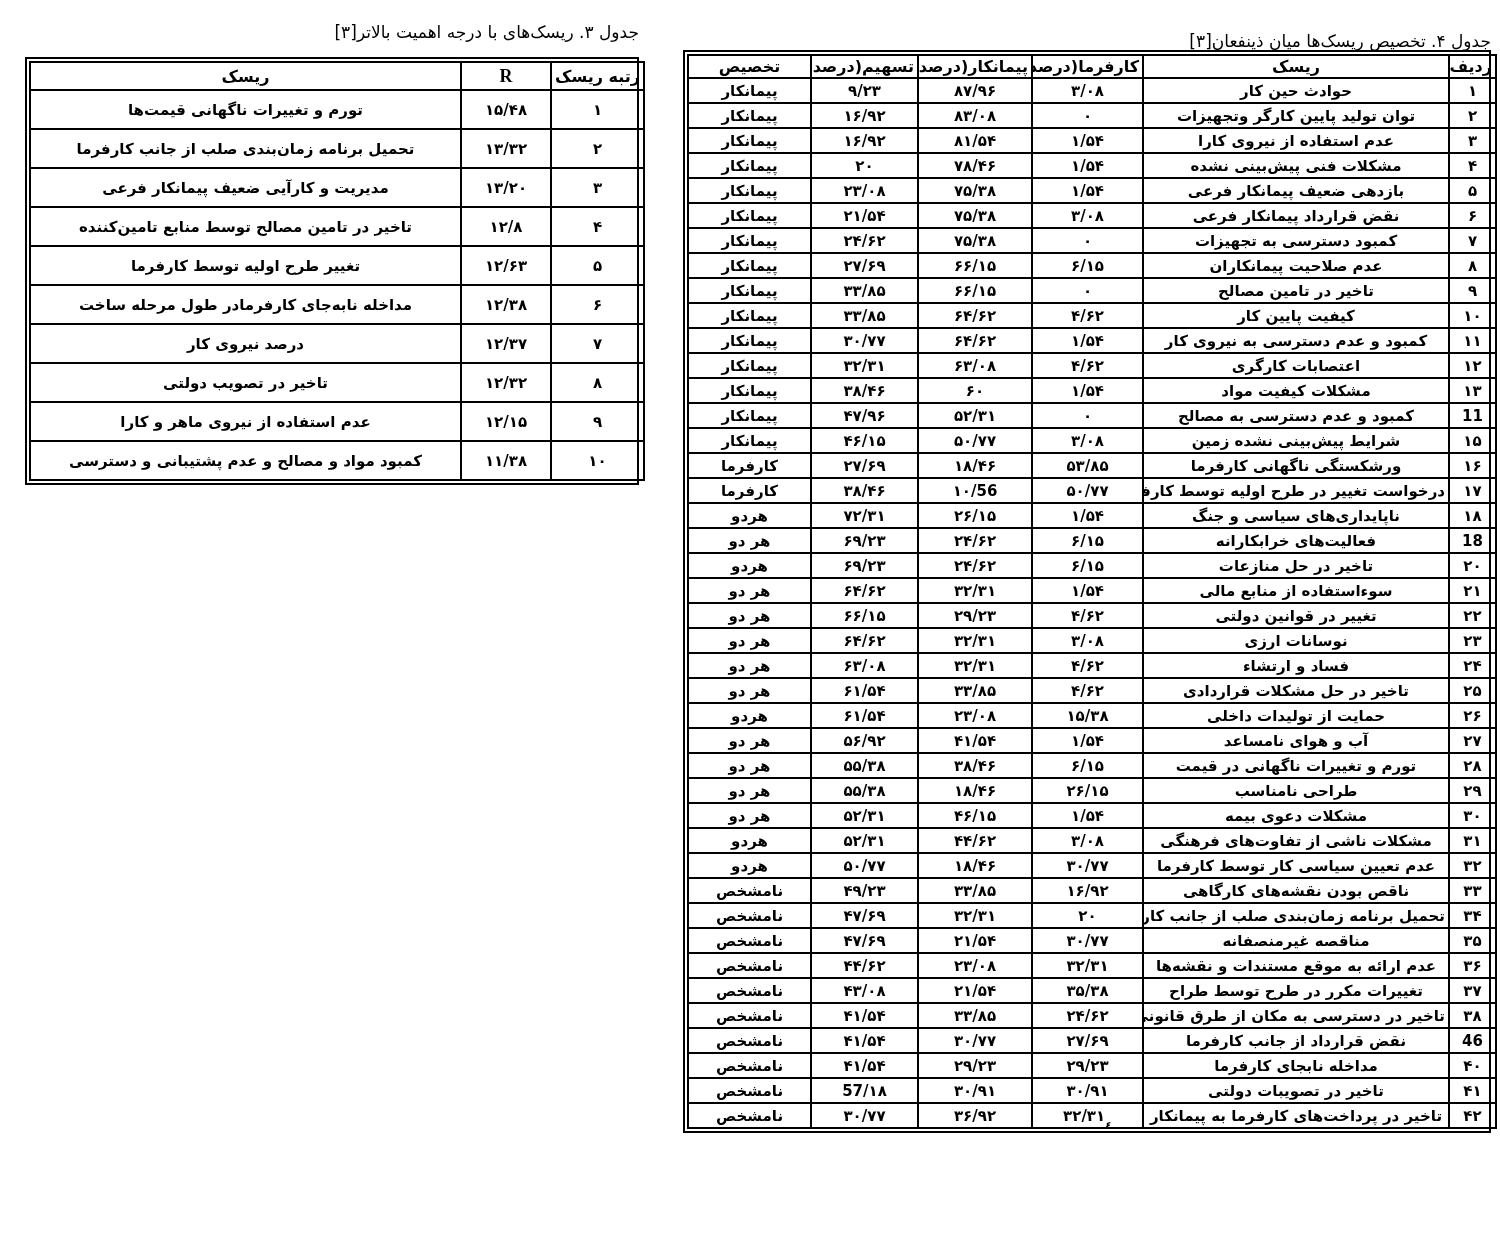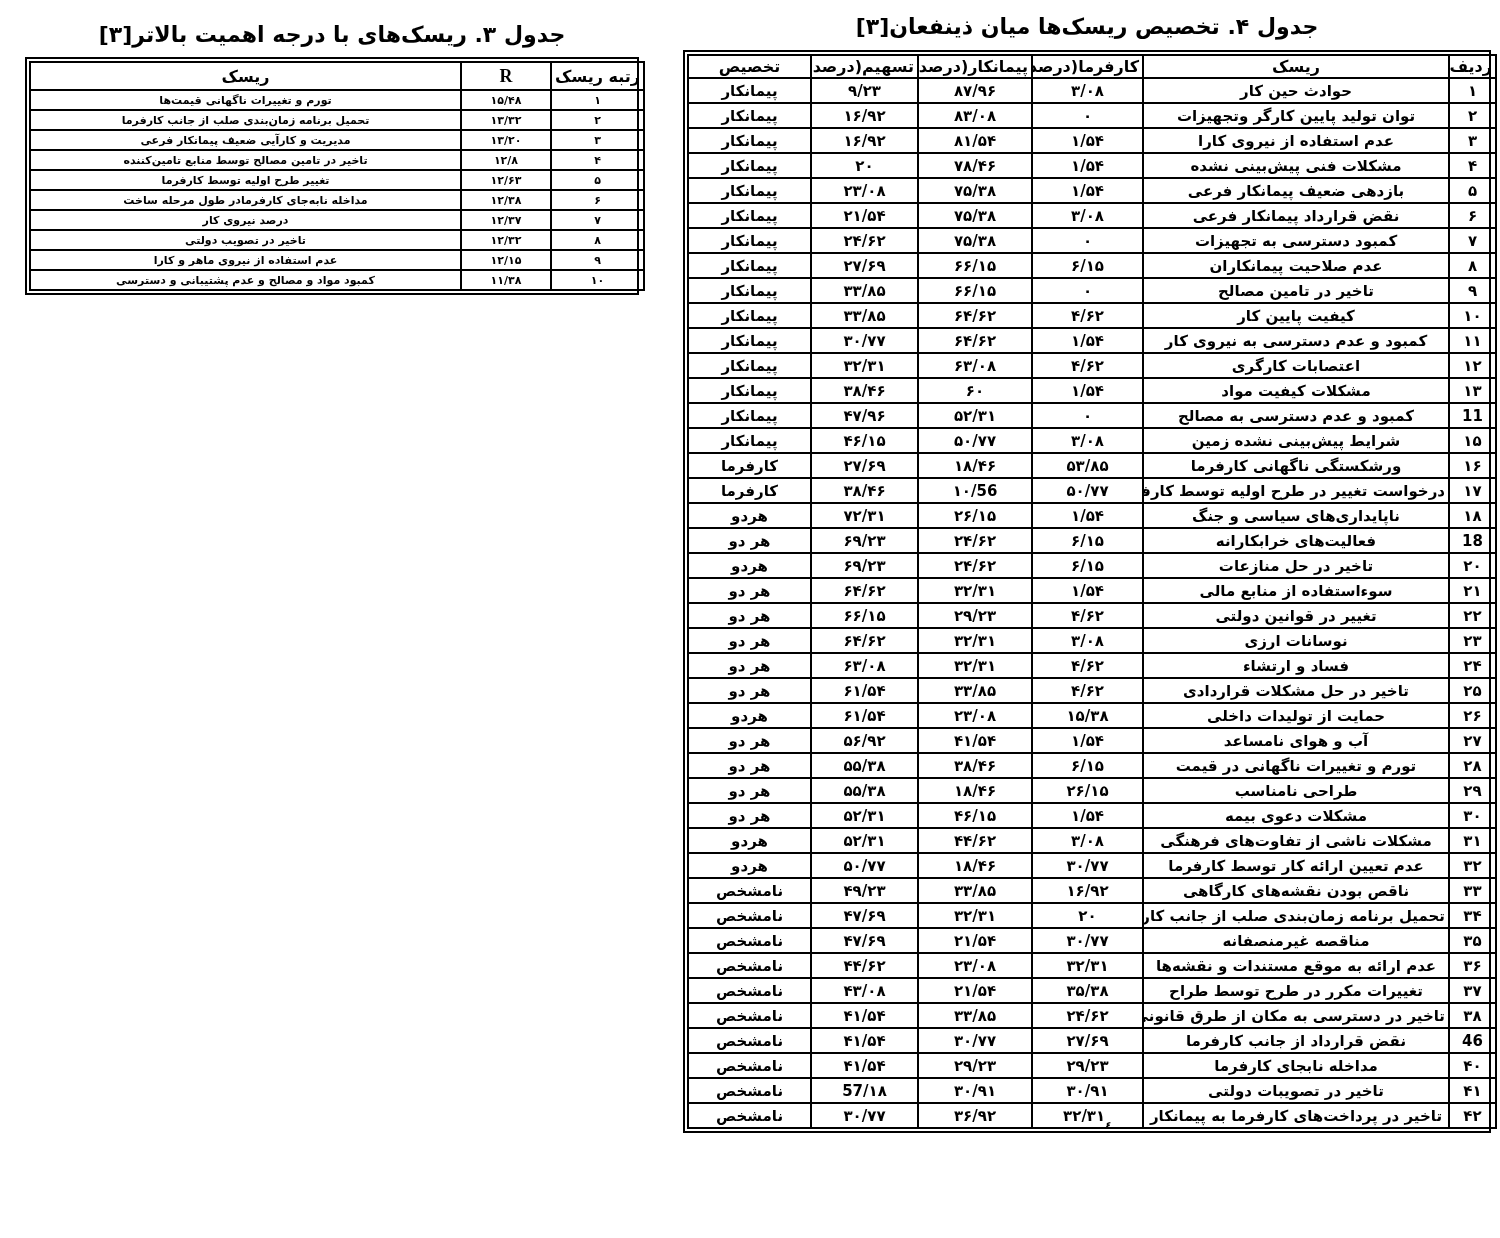--- a/index.html
+++ b/index.html
@@ -2,40 +2,40 @@
 <html lang="fa"><head>
 <meta charset="utf-8">
 <style>
   html,body{margin:0;padding:0;}
   body{
     width:1500px;height:1238px;background:#ffffff;position:relative;
     font-family:"DejaVu Sans",sans-serif;color:#000;font-weight:bold;
     -webkit-font-smoothing:antialiased;
   }
   .title{
-    position:absolute;text-align:center;font-size:22px;font-weight:bold;
+    position:absolute;text-align:right;font-size:17px;font-weight:normal;
     direction:rtl;white-space:nowrap;
   }
-  .title-right{left:683px;top:14px;width:808px;}
+  .title-right{left:683px;top:31px;width:808px;}
   .title-left{left:25px;top:22px;width:614px;}
   .tbl-outer{
     position:absolute;border:2px solid #000;padding:2px;background:#fff;box-sizing:border-box;
   }
   .pos-right{left:683px;top:50px;width:808px;}
   .pos-left{left:25px;top:57px;width:614px;}
   table{border-collapse:collapse;table-layout:fixed;width:100%;}
   th,td{
     border:2px solid #000;text-align:center;vertical-align:middle;
     padding:0 3px;white-space:nowrap;overflow:hidden;box-sizing:border-box;
     font-weight:bold;
   }
   .t4 th{height:23px;font-size:16px;}
   .t4 td{height:25px;font-size:15px;}
   .t3 th{height:28px;font-size:16px;}
-  .t3 td{height:20px;font-size:11px;}
+  .t3 td{height:39px;font-size:15px;}
   th.latin{font-family:"Liberation Serif",serif;font-size:18px;}
   td{position:relative;}
   .stray{
     font-size:11px;position:relative;top:8px;line-height:0;
   }
 </style>
 </head>
 <body>
 
 <div>
@@ -306,21 +306,21 @@
           <tr>
             <td>۳۱</td>
             <td>مشکلات ناشی از تفاوت‌های فرهنگی</td>
             <td>۳/۰۸</td>
             <td>۴۴/۶۲</td>
             <td>۵۲/۳۱</td>
             <td>هردو</td>
           </tr>
           <tr>
             <td>۳۲</td>
-            <td>عدم تعیین ارائه کار توسط کارفرما</td>
+            <td>عدم تعیین سیاسی کار توسط کارفرما</td>
             <td>۳۰/۷۷</td>
             <td>۱۸/۴۶</td>
             <td>۵۰/۷۷</td>
             <td>هردو</td>
           </tr>
           <tr>
             <td>۳۳</td>
             <td>ناقص بودن نقشه‌های کارگاهی</td>
             <td>۱۶/۹۲</td>
             <td>۳۳/۸۵</td>

